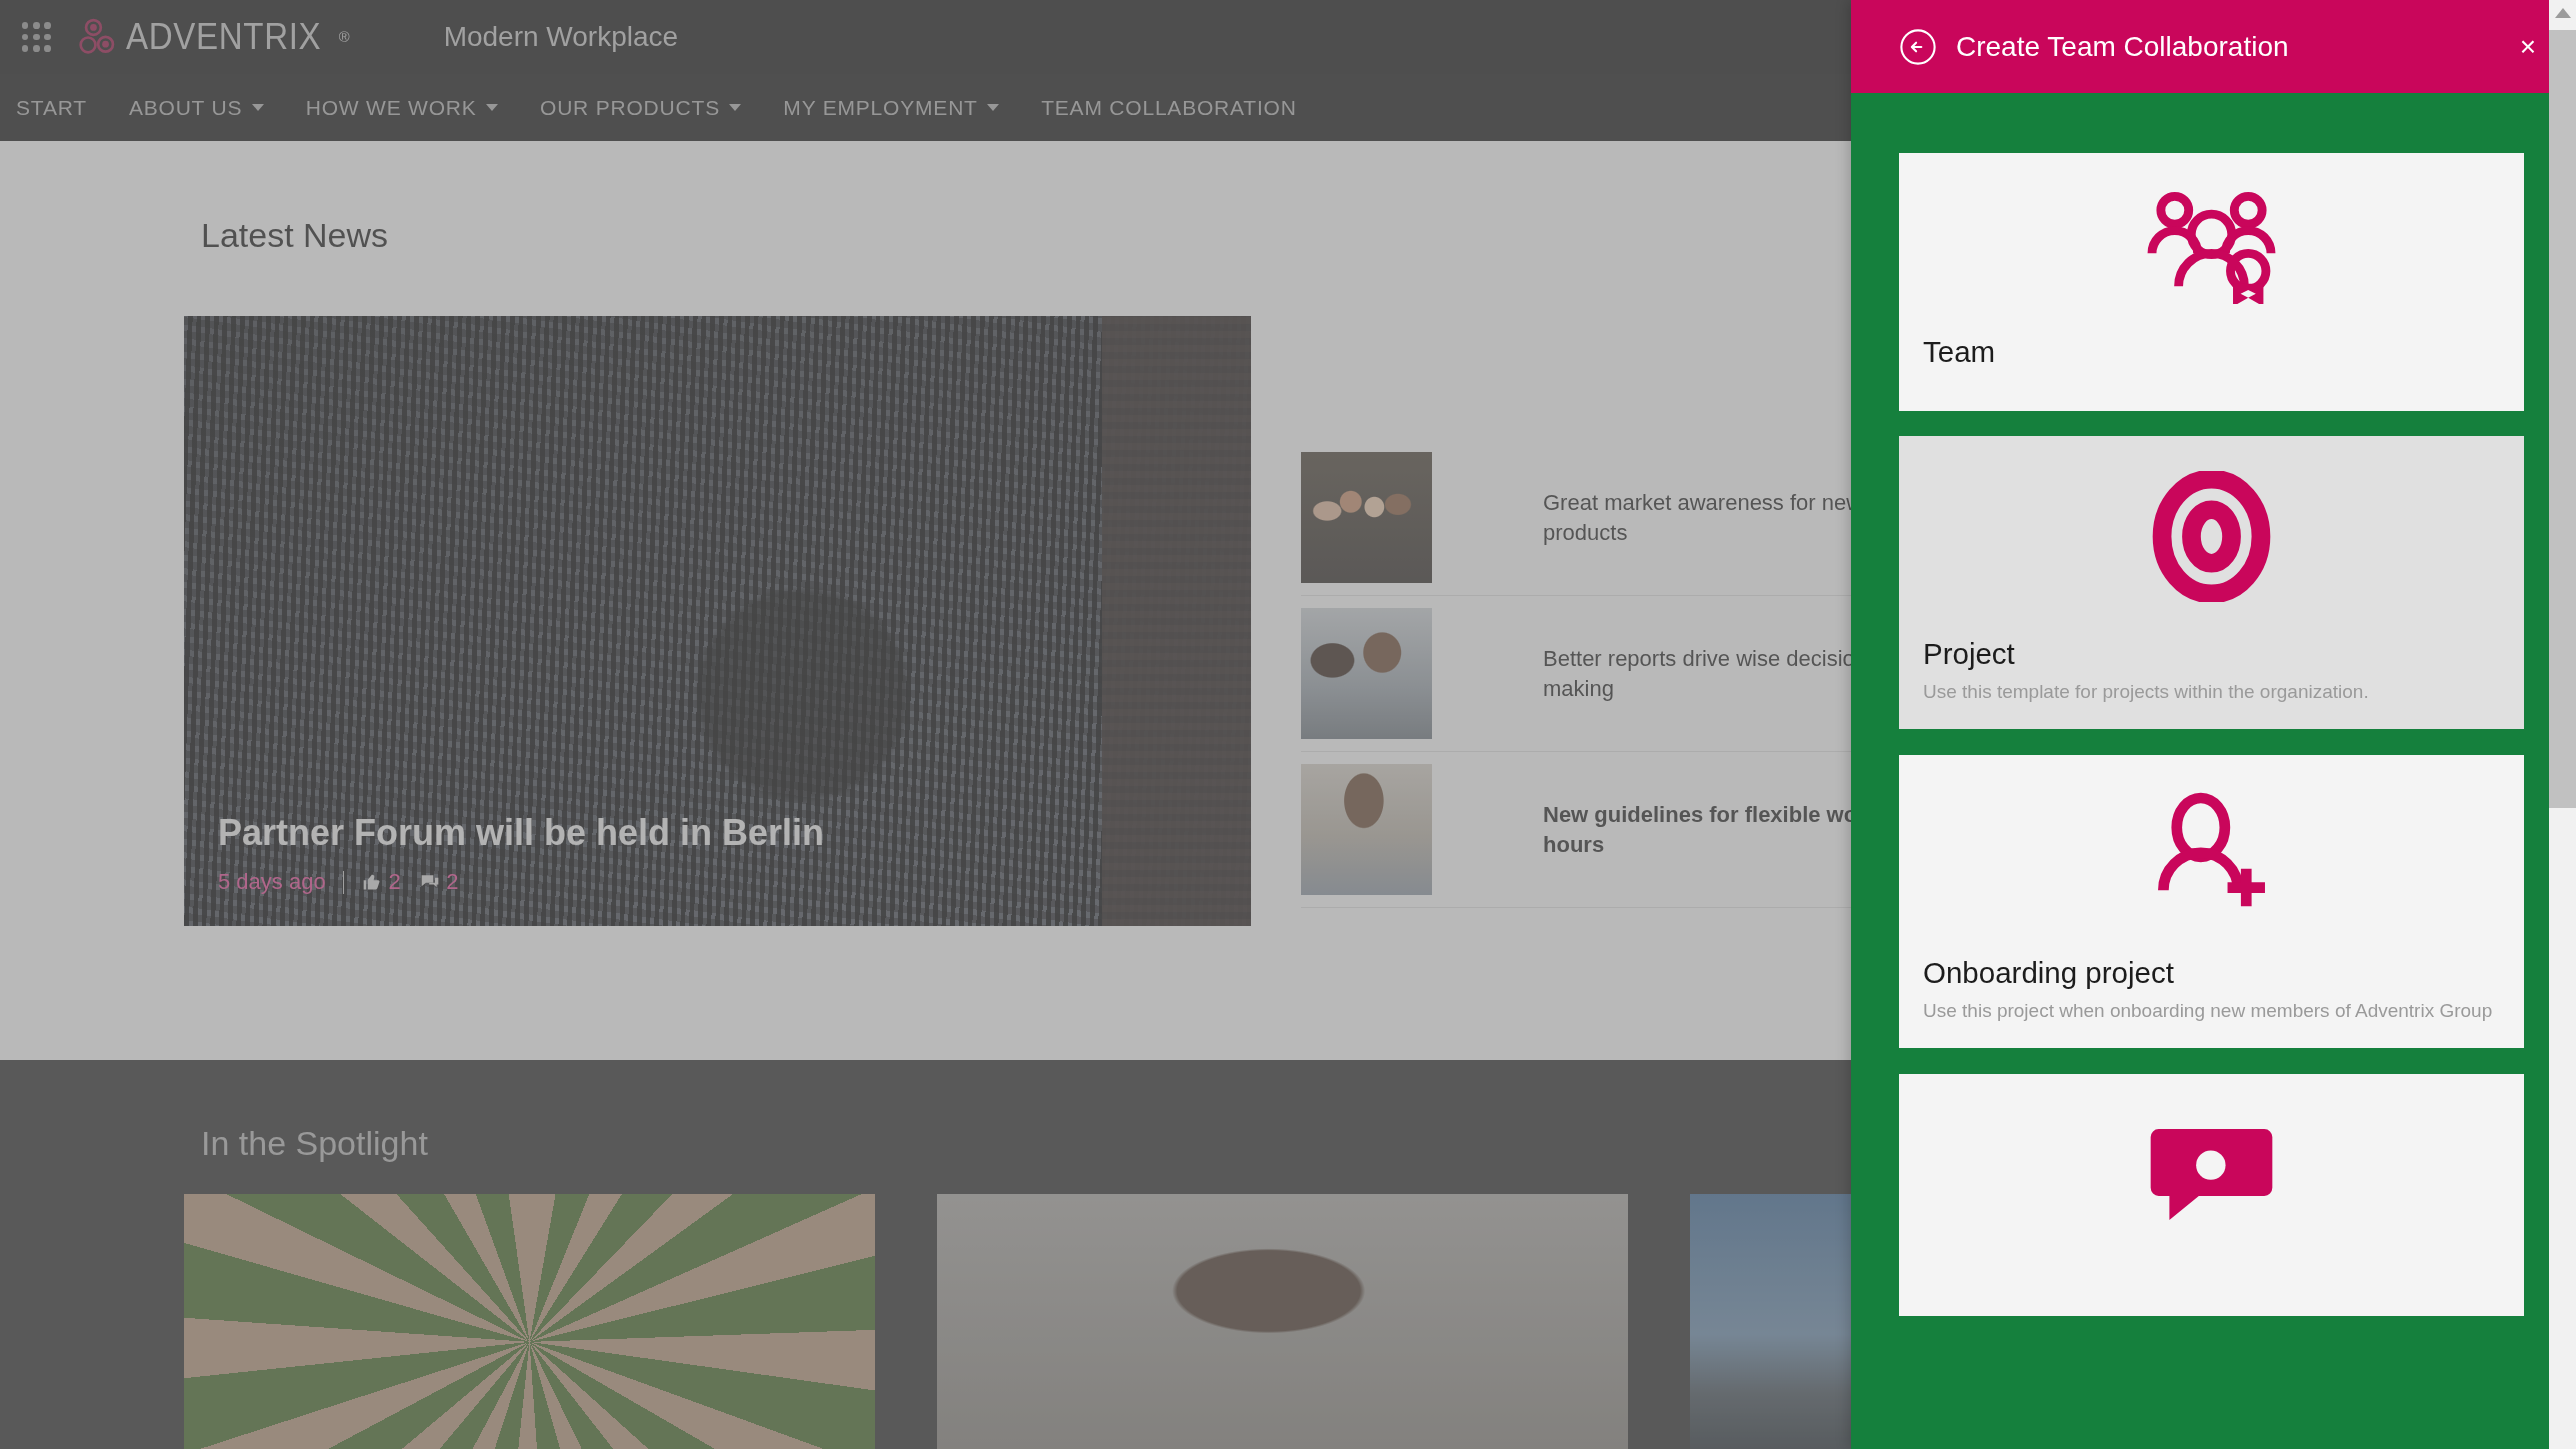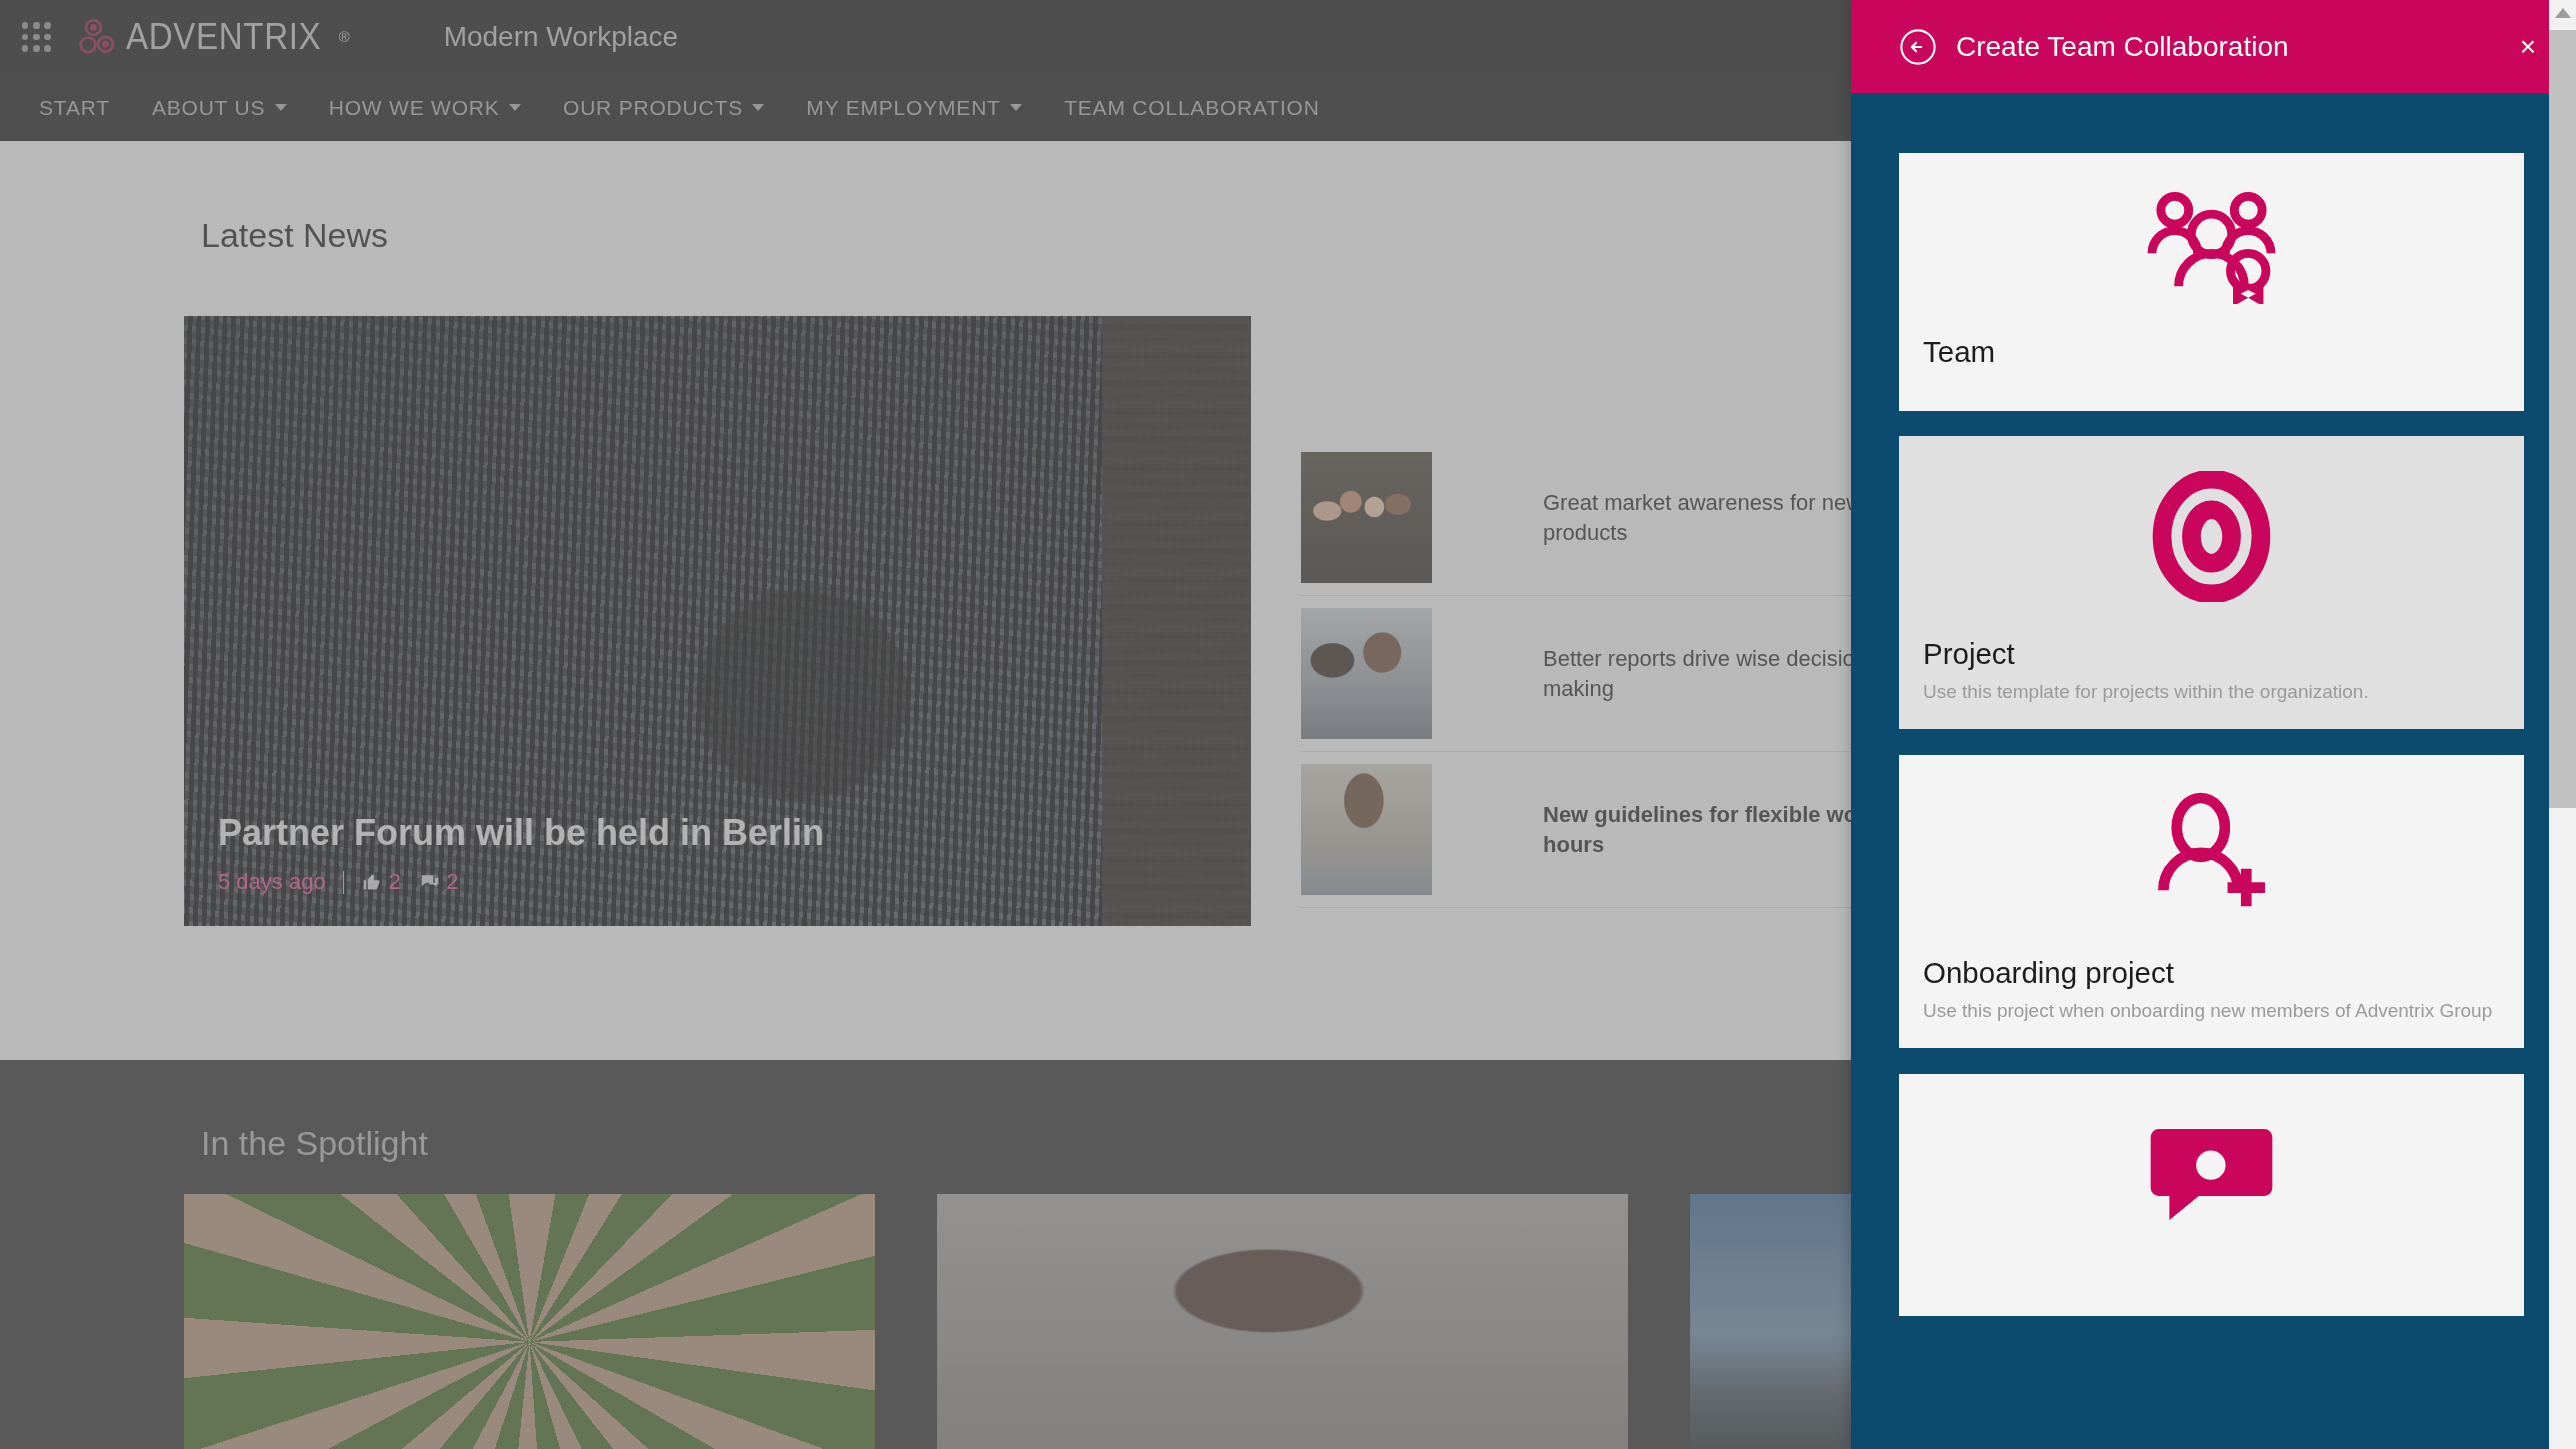--- a/index.html
+++ b/index.html
@@ -51,21 +51,21 @@
     margin-left: 94px;
     font-size: 28px; color: #c9c9c9; font-weight: 400; text-align: center;
   }
 
   
   .navbar {
     position: absolute; top: 74px; left: 0;
     width: 2576px; height: 67px;
     background: #151515;
     display: flex; align-items: center;
-    padding-left: 39px;
+    padding-left: 16px;
   }
   .nav-item {
     display: flex; align-items: center;
     color: #b4b4b4;
     font-size: 21px;
     letter-spacing: 0.8px;
     font-weight: 500;
     margin-right: 42px;
     cursor: pointer;
     white-space: nowrap;
@@ -175,21 +175,21 @@
     position: absolute; inset: 0;
     width: 1851px; height: 1449px;
     background: rgba(128,128,128,0.55);
     z-index: 40;
   }
 
   
   #panel {
     position: absolute; top: 0; right: 0;
     width: 725px; height: 1449px;
-    background: #0c4a6e;
+    background: #15803d;
     z-index: 60;
     display: flex; flex-direction: column;
     box-shadow: -2.7px 0 12px rgba(0,0,0,0.18);
   }
   .panel-header {
     height: 93px; flex: 0 0 93px;
     background: #c9065b;
     display: flex; align-items: center;
     padding: 0 0 0 48px;
     position: relative;

